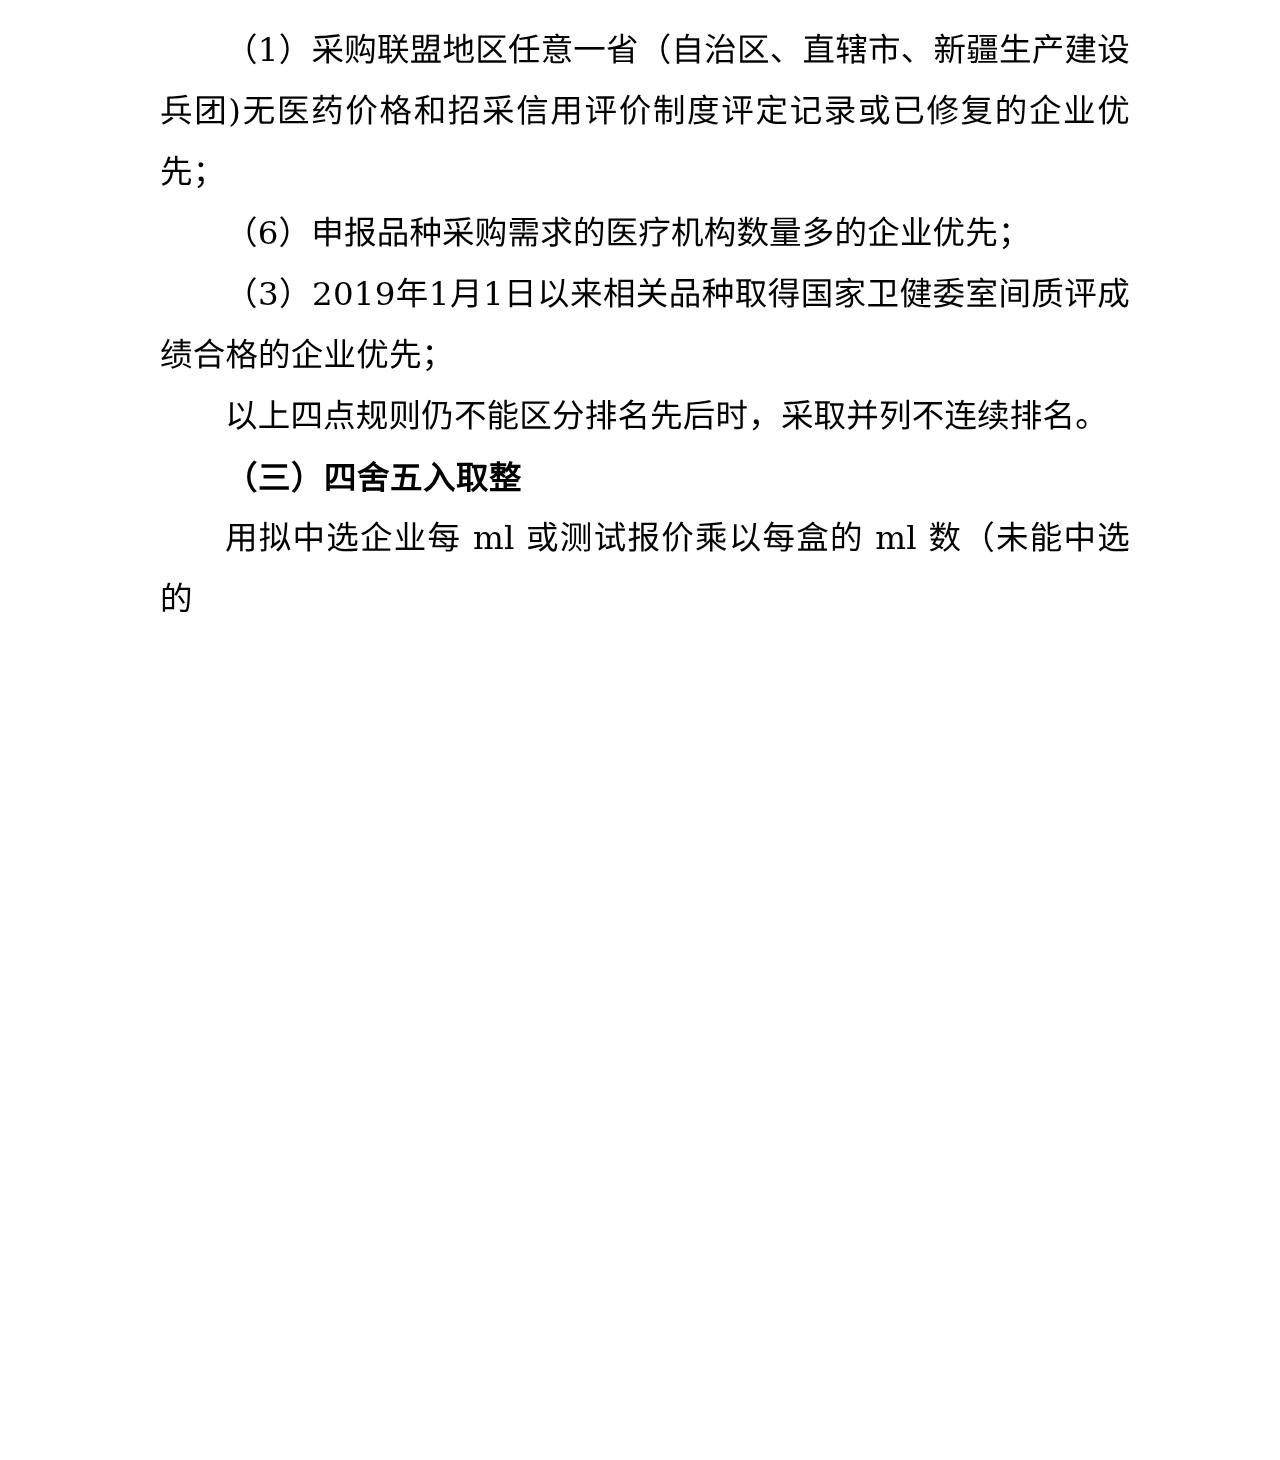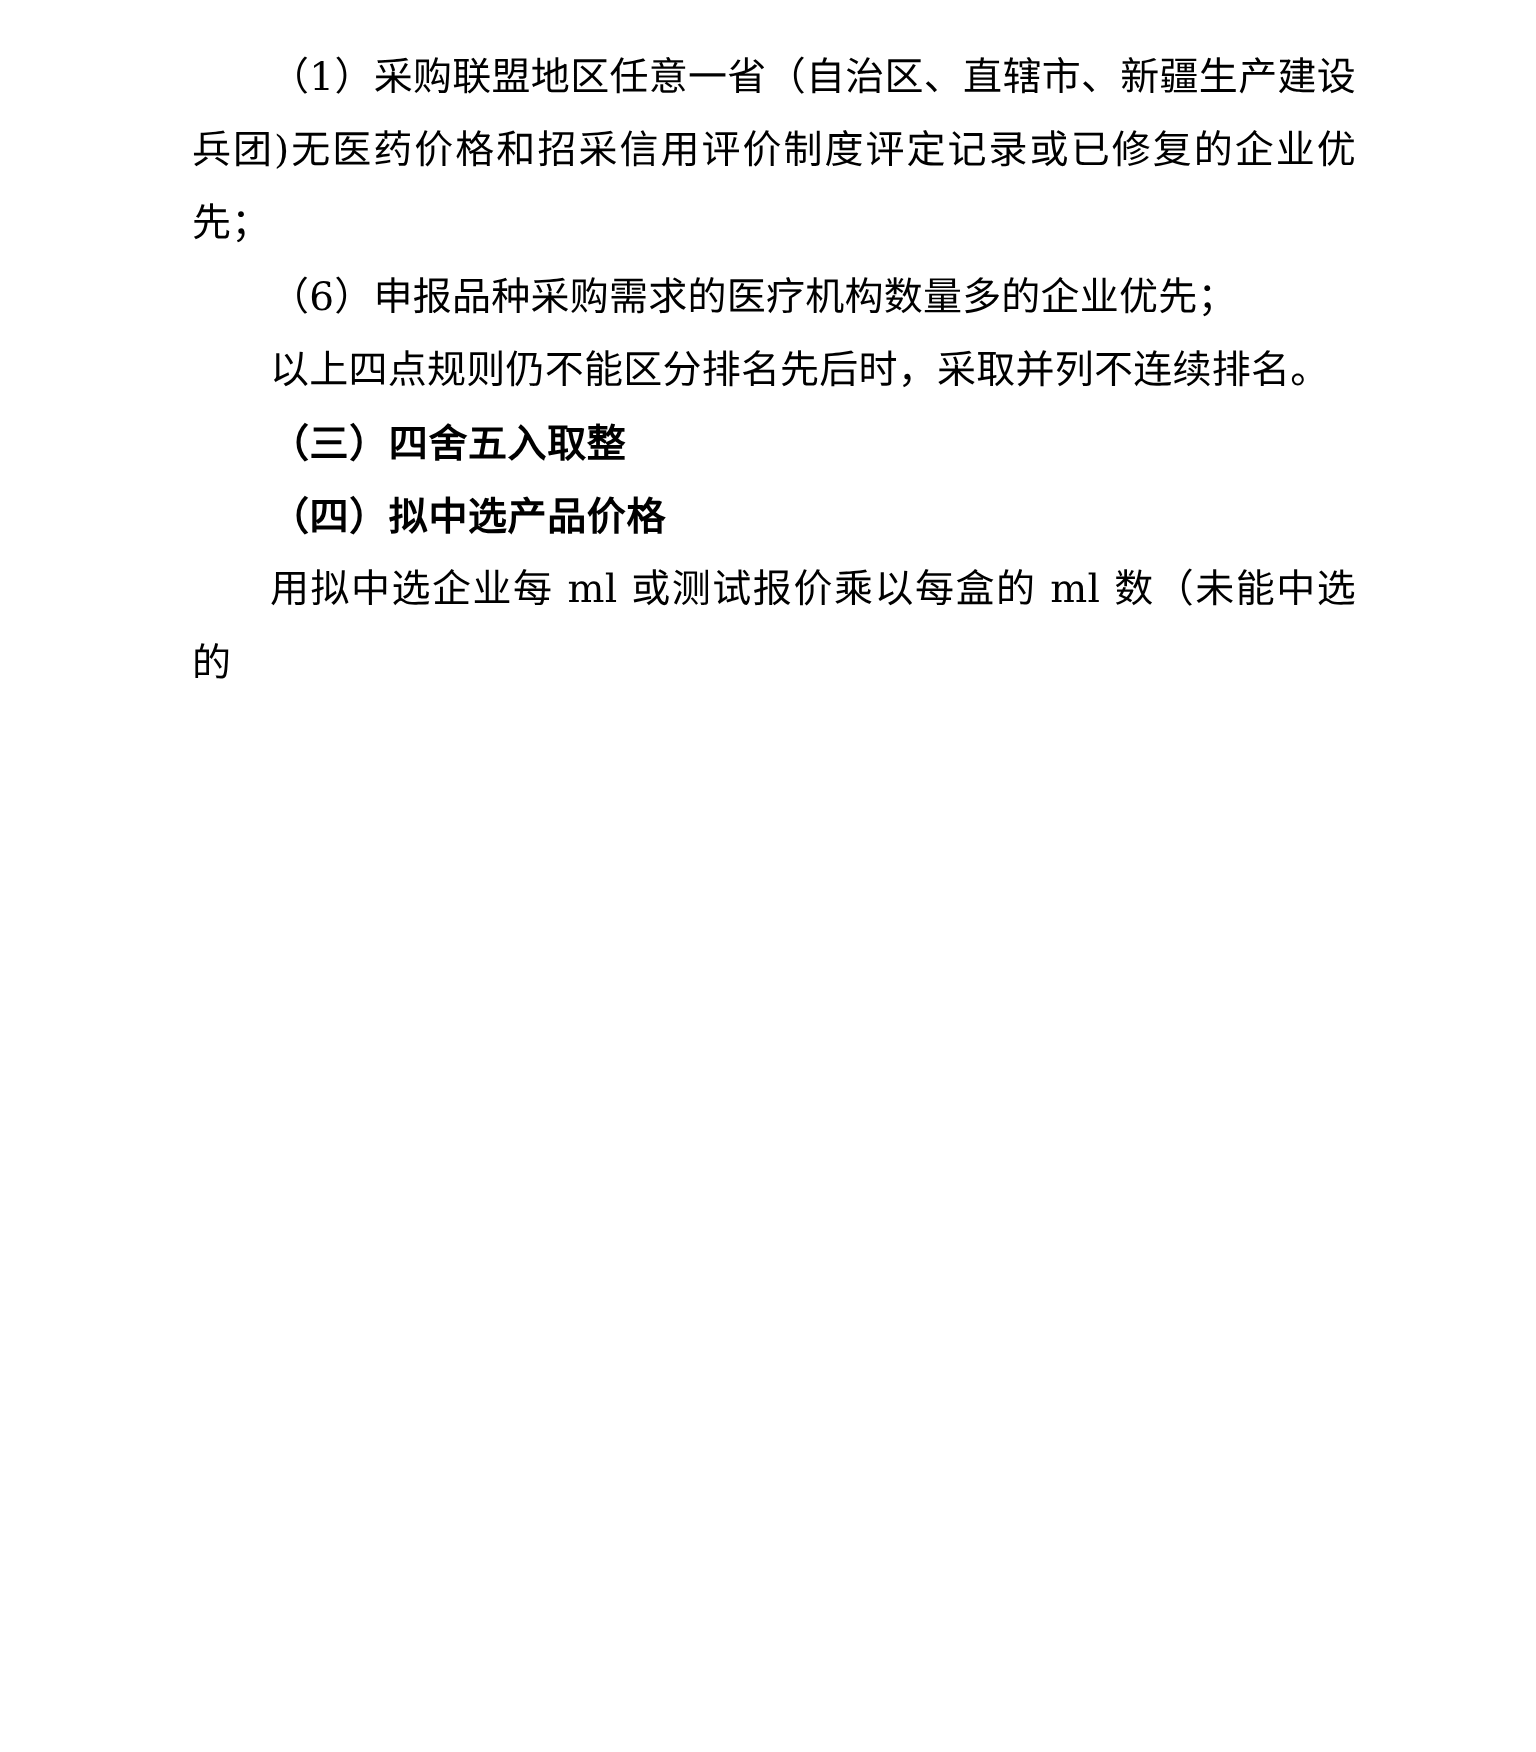--- a/index.html
+++ b/index.html
@@ -13,21 +13,21 @@
     height: 1460px;
     overflow: hidden;
     font-family: "DejaVu Serif", "Liberation Serif", serif;
     color: #000000;
   }
   .page {
     position: relative;
     width: 1280px;
     height: 1026px;
     box-sizing: border-box;
-    padding: 34px 150px 0 160px;
+    padding: 20px 150px 0 160px;
   }
   .para {
     font-size: 32.5px;
     line-height: 61px;
     text-align: justify;
     text-justify: inter-ideograph;
     text-indent: 2em;
     margin: 0;
     letter-spacing: 0.2px;
   }
@@ -45,25 +45,25 @@
 </style>
 </head>
 <body>
 
 <div class="page">
 
   <p class="para">（1）采购联盟地区任意一省（自治区、直辖市、新疆生产建设兵团)无医药价格和招采信用评价制度评定记录或已修复的企业优先；</p>
 
   <p class="para">（6）申报品种采购需求的医疗机构数量多的企业优先；</p>
 
+  <p class="para">（3）2019年1月1日以来相关品种取得国家卫健委室间质评成绩合格的企业优先；</p>
 
 
   <p class="para">以上四点规则仍不能区分排名先后时，采取并列不连续排名。</p>
 
   <p class="heading">（三）四舍五入取整</p>
 
 
 
-  <p class="heading">（四）拟中选产品价格</p>
 
   <p class="para">用拟中选企业每 ml 或测试报价乘以每盒的 ml 数（未能中选的</p>
 
 </div>
 
 </body></html>

